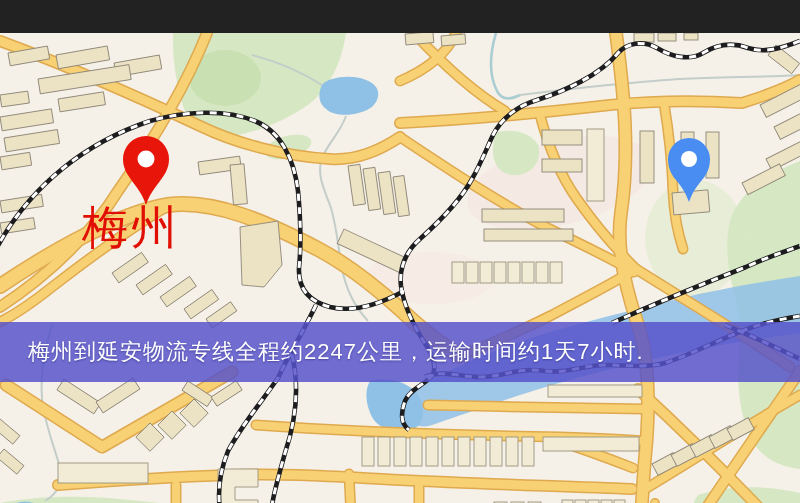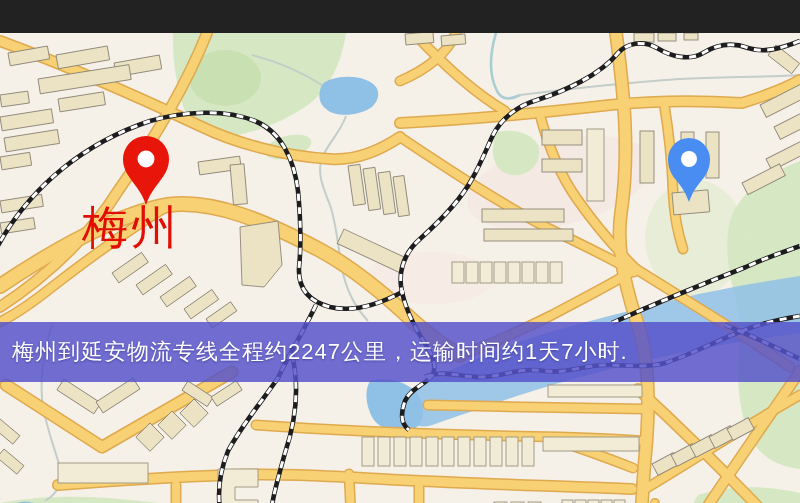--- a/index.html
+++ b/index.html
@@ -16,21 +16,21 @@
   .b{fill:#ece2c4;stroke:#8d8678;stroke-width:.9;}
   .b2{fill:#f2ebd6;stroke:#9a937f;stroke-width:.9;}
   .grn{fill:#d6e8c3;stroke:none;}
   .grn2{fill:#c9e0b2;stroke:none;}
   .wtr{fill:#8fc0e6;stroke:none;}
   .stream{fill:none;stroke:#c3cdc9;stroke-width:2;}
   .stream2{fill:none;stroke:#a9cdd2;stroke-width:2.6;}
   
   #banner{position:absolute;left:0;top:289px;width:800px;height:60px;
           background:rgba(86,82,202,0.84);display:flex;align-items:center;
-          box-sizing:border-box;padding-left:12px;z-index:30;}
+          box-sizing:border-box;padding-left:28px;z-index:30;}
   #banner-text{color:#fff;font-size:22px;letter-spacing:1px;
                text-shadow:0 1px 2px rgba(40,40,120,.55);white-space:nowrap;}
   
   .place-label{position:absolute;z-index:20;font-family:"Liberation Serif","DejaVu Serif",serif;
                font-size:46px;font-weight:400;line-height:1;white-space:nowrap;}
   #label-origin{left:82px;top:172px;color:#e10e04;letter-spacing:3px;}
   #label-dest{left:636px;top:175px;color:#2527d8;letter-spacing:10px;}
 </style>
 </head>
 <body>

